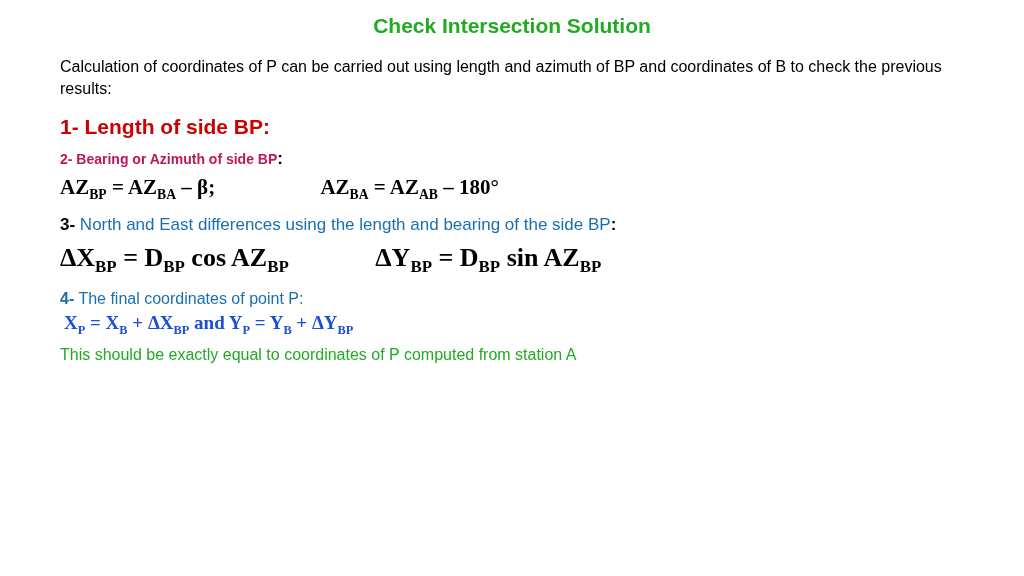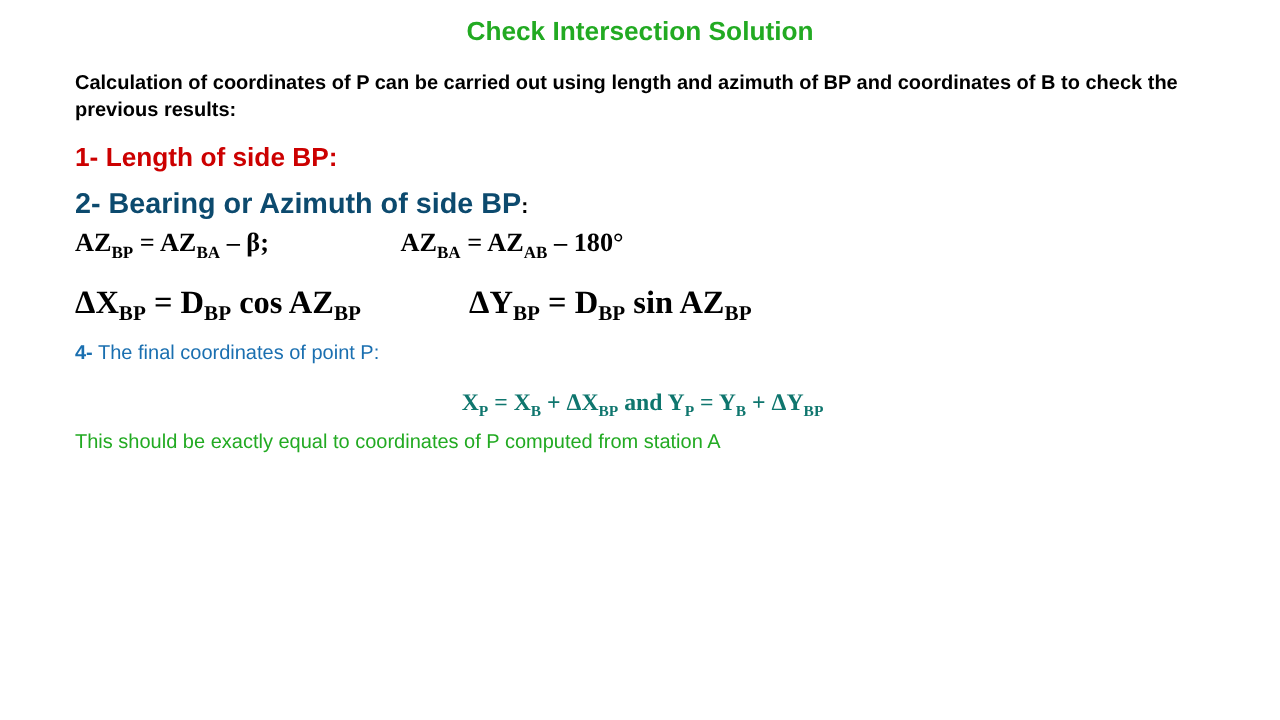--- a/index.html
+++ b/index.html
@@ -19,21 +19,20 @@
       margin-bottom: 18px;
       margin-top: 4px;
       font-family: Arial, sans-serif;
     }
     .intro-text {
       font-size: 16px;
       color: #000;
       margin-bottom: 14px;
       font-family: Arial, sans-serif;
       line-height: 1.4;
-      font-weight: bold;
     }
     .section {
       margin-bottom: 12px;
     }
     .section-heading {
       color: #cc0000;
       font-weight: bold;
       font-size: 21px;
       font-family: Arial, sans-serif;
       margin-bottom: 4px;
@@ -43,31 +42,30 @@
       font-weight: bold;
       color: #000;
       margin-bottom: 4px;
       font-family: 'Times New Roman', Times, serif;
       line-height: 1.5;
     }
     .section4-label {
       font-size: 16px;
       color: #000;
       font-family: Arial, sans-serif;
-      margin-bottom: 20px;
+      margin-bottom: 4px;
     }
     .section4-label span {
       color: #1a6fb0;
     }
     .green-formula {
-      color: #0f766e;
+      color: #1d4ed8;
       font-weight: bold;
       font-size: 18px;
       font-family: 'Times New Roman', Times, serif;
-      text-align: center;
     }
     .green-note {
       color: #22aa22;
       font-size: 16px;
       font-family: Arial, sans-serif;
       margin-top: 4px;
     }
     sub, sup {
       font-size: 0.65em;
     }
@@ -112,29 +110,32 @@
 <p class="intro-text">Calculation of coordinates of P can be carried out using length and azimuth of BP and coordinates of B to check the previous results:</p>
 
 <div class="section section-gap">
   <div class="section-heading">
     1- Length of side BP:
   </div>
 </div>
 
 <div class="section section-gap">
   <div style="margin-bottom:3px;">
-    <span style="color:#0c4a6e; font-weight:bold; font-size:23px; font-family:Arial,sans-serif;">2- Bearing or Azimuth of side BP</span><span style="color:#000; font-weight:bold; font-size:17px; font-family:Arial,sans-serif;">:</span>
+    <span style="color:#be185d; font-weight:bold; font-size:14px; font-family:Arial,sans-serif;">2- Bearing or Azimuth of side BP</span><span style="color:#000; font-weight:bold; font-size:17px; font-family:Arial,sans-serif;">:</span>
   </div>
   <div class="formula-line" style="font-size:21px;">
     <span>AZ<sub>BP</sub> = AZ<sub>BA</sub> – β;</span>
     <span style="margin-left:100px;">AZ<sub>BA</sub> = AZ<sub>AB</sub> – 180°</span>
   </div>
 </div>
 
 <div class="section section-gap">
+  <div class="blue-heading-line">
+    <span class="num bold-black">3-</span><span class="blue-text"> North and East differences using the length and bearing of the side BP</span><span class="bold-black">:</span>
+  </div>
   <div class="formula-line" style="font-size:26px;">
     <span>ΔX<sub>BP</sub> = D<sub>BP</sub> cos AZ<sub>BP</sub></span>
     <span style="margin-left:80px;">ΔY<sub>BP</sub> = D<sub>BP</sub> sin AZ<sub>BP</sub></span>
   </div>
 </div>
 
 <div class="section">
   <div class="section4-label">
     <span class="bold-black">4-</span><span style="color:#1a6fb0;"> The final coordinates of point P:</span>
   </div>

